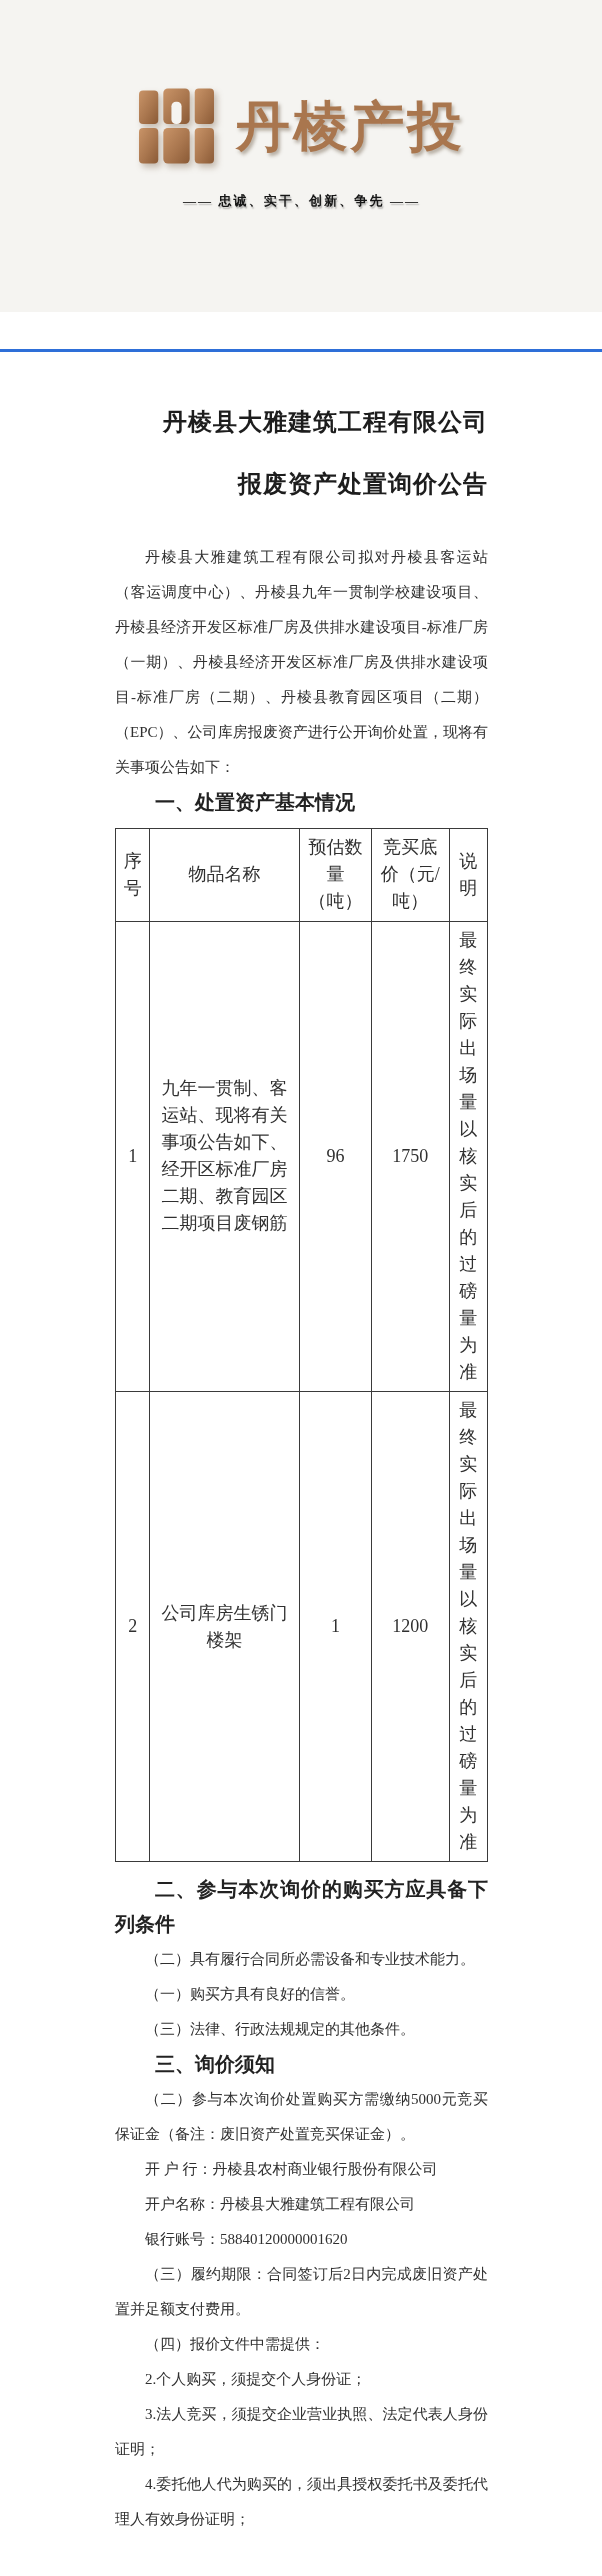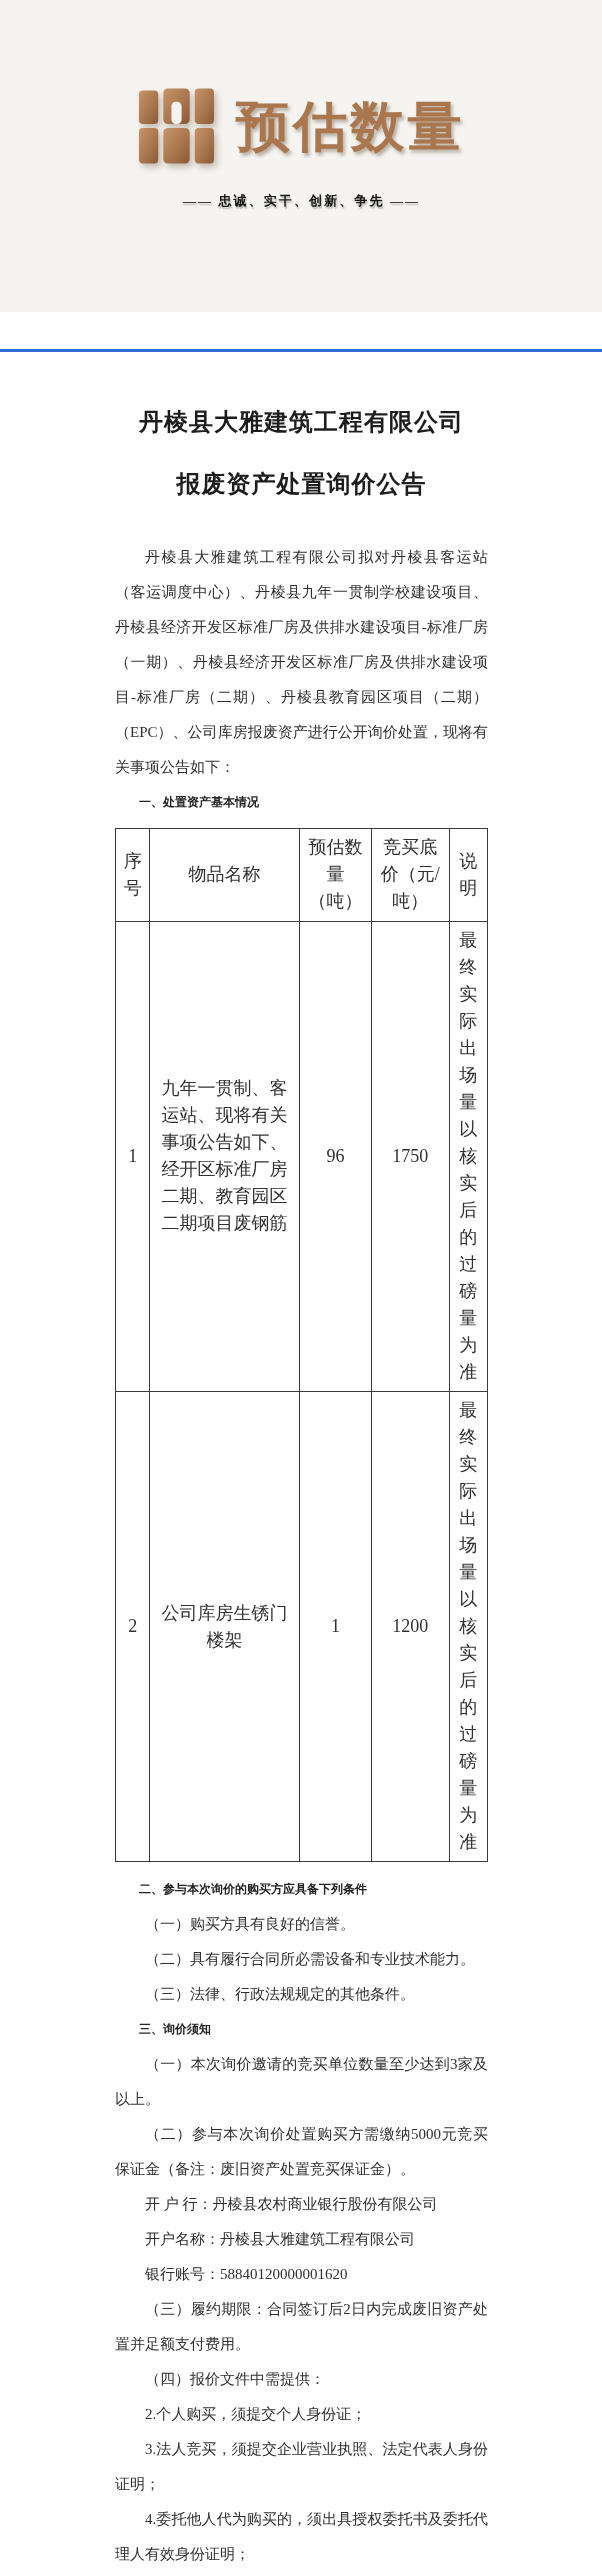--- a/index.html
+++ b/index.html
@@ -14,26 +14,26 @@
     text-shadow:2.1px 3.1px 3.6px rgba(70,45,20,.35);line-height:1;}
   .tagline{margin-top:27px;font-size:13px;font-weight:700;color:#161616;letter-spacing:2.1px;
     text-shadow:1px 1.5px 1.5px rgba(0,0,0,.28);}
 
   
   .doc{background:#ffffff;}
   .blue-line{height:3.1px;background:#2e6fd8;width:100%;}
   .doc-gap-top{height:37px;background:#ffffff;}
   .content{width:373px;margin:0 auto;font-size:15px;line-height:35px;text-align:justify;color:#303030;}
 
-  .doc-title{font-size:24px;font-weight:900;line-height:62px;text-align:center;color:#1d1d1d;
+  .doc-title{font-size:24px;font-weight:900;line-height:62px;text-align:right;color:#1d1d1d;
     letter-spacing:1px;margin-top:39px;}
   .doc-title.second{margin-top:0;margin-bottom:25px;}
 
   .para{text-indent:2em;margin:0;}
-  .heading{font-family:"Liberation Sans",sans-serif;font-weight:700;font-size:12px;
+  .heading{font-family:"Liberation Sans",sans-serif;font-weight:700;font-size:20px;
     text-indent:2em;color:#222;margin:0;line-height:35px;}
 
   
   table.assets{border-collapse:collapse;width:100%;margin:8.2px 0 9.3px 0;font-size:18px;}
   table.assets td,table.assets th{border:1px solid #3a3a3a;text-align:center;vertical-align:middle;
     padding:5.2px 5.2px;line-height:27px;font-weight:normal;}
   .col-no{width:23px;}
   .col-name{width:138px;}
   .col-qty{width:61px;}
   .col-price{width:66px;}
@@ -54,21 +54,21 @@
           </linearGradient>
         </defs>
         <rect x="0" y="4" width="38" height="66" rx="8" fill="url(#copper)"></rect>
         <rect x="0" y="78" width="38" height="70" rx="8" fill="url(#copper)"></rect>
         <rect x="48" y="0" width="52" height="70" rx="9" fill="url(#copper)"></rect>
         <rect x="64" y="26" width="20" height="44" rx="9" fill="#f5f4f1"></rect>
         <rect x="48" y="78" width="52" height="70" rx="9" fill="url(#copper)"></rect>
         <rect x="110" y="0" width="38" height="70" rx="8" fill="url(#copper)"></rect>
         <rect x="110" y="78" width="38" height="70" rx="8" fill="url(#copper)"></rect>
       </svg>
-      <div class="logo-text">预估数量</div>
+      <div class="logo-text">丹棱产投</div>
     </div>
     <div class="tagline">—— 忠诚、实干、创新、争先 ——</div>
   </div>
 
   <div class="doc">
     <div class="doc-gap-top"></div>
     <div class="blue-line"></div>
 
     <div class="content">
 
@@ -99,26 +99,25 @@
             <td>2</td>
             <td>公司库房生锈门楼架</td>
             <td>1</td>
             <td>1200</td>
             <td>最终实际出场量以核实后的过磅量为准</td>
           </tr>
         </tbody>
       </table>
 
       <p class="heading">二、参与本次询价的购买方应具备下列条件</p>
+      <p class="para">（二）具有履行合同所必需设备和专业技术能力。</p>
       <p class="para">（一）购买方具有良好的信誉。</p>
-      <p class="para">（二）具有履行合同所必需设备和专业技术能力。</p>
       <p class="para">（三）法律、行政法规规定的其他条件。</p>
 
       <p class="heading">三、询价须知</p>
-      <p class="para">（一）本次询价邀请的竞买单位数量至少达到3家及以上。</p>
       <p class="para">（二）参与本次询价处置购买方需缴纳5000元竞买保证金（备注：废旧资产处置竞买保证金）。</p>
       <p class="para">开 户 行：丹棱县农村商业银行股份有限公司</p>
       <p class="para">开户名称：丹棱县大雅建筑工程有限公司</p>
       <p class="para">银行账号：58840120000001620</p>
       <p class="para">（三）履约期限：合同签订后2日内完成废旧资产处置并足额支付费用。</p>
       <p class="para">（四）报价文件中需提供：</p>
       <p class="para">2.个人购买，须提交个人身份证；</p>
       <p class="para">3.法人竞买，须提交企业营业执照、法定代表人身份证明；</p>
       <p class="para">4.委托他人代为购买的，须出具授权委托书及委托代理人有效身份证明；</p>
 

